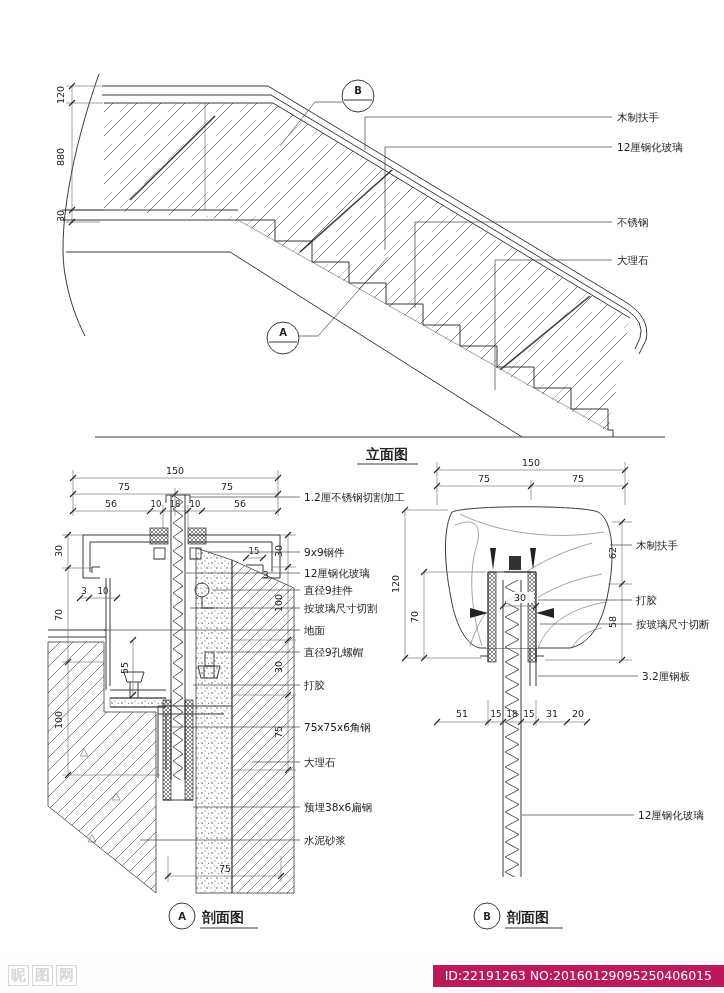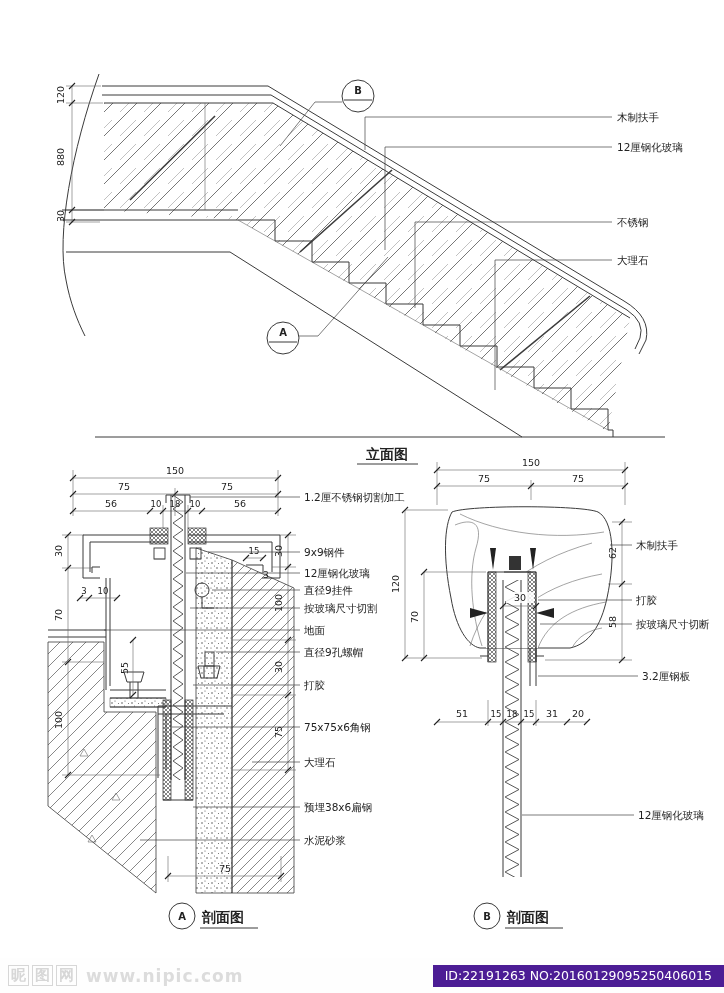--- a/index.html
+++ b/index.html
@@ -15,21 +15,21 @@
   .ln{stroke:#3b3b3b;stroke-width:1;fill:none;}
   .ln2{stroke:#3b3b3b;stroke-width:1.6;fill:none;}
   .thin{stroke:#666;stroke-width:0.6;fill:none;}
   .leader{stroke:#444;stroke-width:0.7;fill:none;}
   .tick{stroke:#222;stroke-width:1.1;fill:none;}
   .footer{position:absolute;left:0;top:958px;width:724px;height:35px;background:#fefefe;
           display:flex;align-items:center;justify-content:space-between;}
   .logo{display:flex;align-items:center;padding-left:8px;color:#d7d7d7;font-weight:bold;}
   .logo .box{border:1.5px solid #d7d7d7;font-size:15px;line-height:17px;padding:1px 2px;margin-right:3px;}
   .logo .url{font-size:17px;letter-spacing:1px;margin-left:6px;color:#dcdcdc;}
-  .idbox{height:22px;line-height:22px;background:#4c1d95;color:#ffffff;font-size:12.5px;
+  .idbox{height:22px;line-height:22px;background:#be185d;color:#ffffff;font-size:12.5px;
          padding:0 12px;min-width:230px;text-align:right;}
 </style>
 </head>
 <body>
 
 <div class="page">
 <svg width="724" height="958" viewBox="0 0 724 958">
   <defs>
     <pattern id="glassHatch" x="0" y="0" width="24" height="24" patternUnits="userSpaceOnUse">
       <path d="M-4 28 L28 -4" stroke="#555" stroke-width="0.8"></path>
@@ -386,17 +386,16 @@
       <path class="ln" d="M505 928 H563"></path>
     </g>
   </g>
 </svg>
 
 <div class="footer">
   <div class="logo">
     <span class="box">昵</span>
     <span class="box">图</span>
     <span class="box">网</span>
-    <span class="url">www.nipic.com</span>
   </div>
   <div class="idbox">ID:22191263 NO:20160129095250406015</div>
 </div>
 </div>
 
 </body></html>

